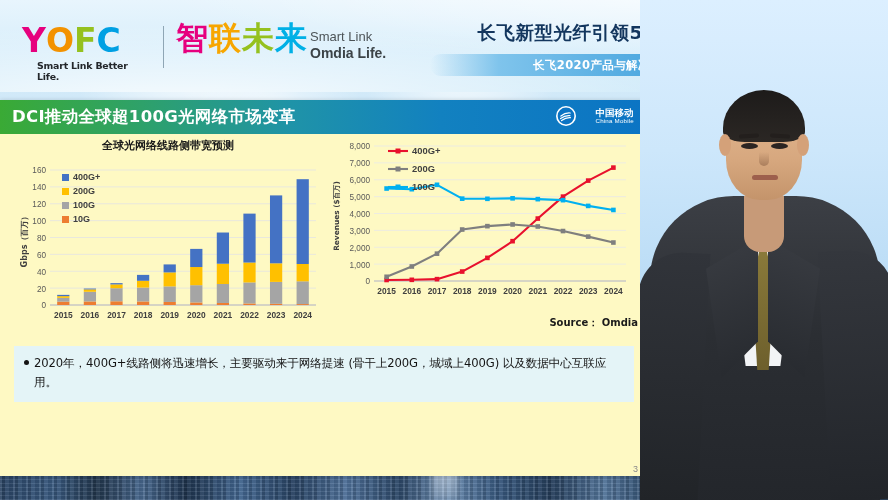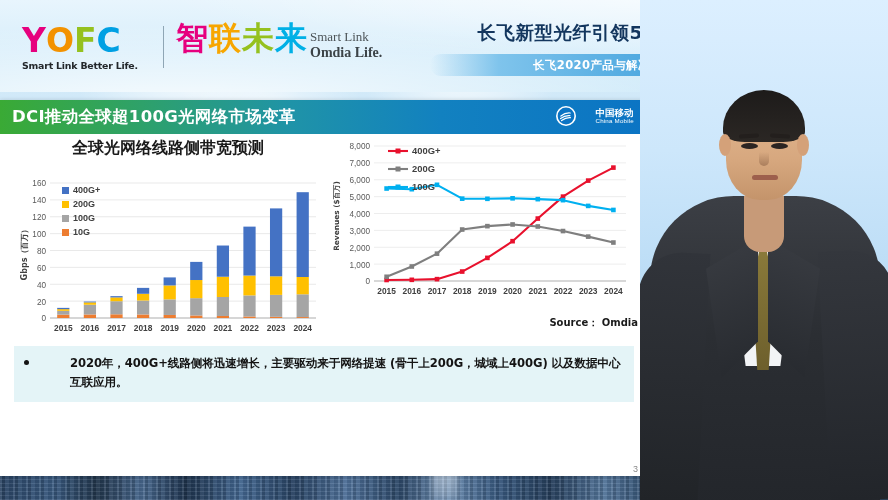--- a/index.html
+++ b/index.html
@@ -87,39 +87,39 @@
   .yofc-word {
     font-family: "DejaVu Sans", sans-serif;
     font-weight: 900; font-size: 33px; letter-spacing: -1px;
     line-height: 1; display:flex; gap:1px;
   }
   .yl-y { color:#e6007e; } .yl-o { color:#f39200; }
   .yl-f { color:#95c11f; } .yl-c { color:#00a0e3; }
   .yofc-tag {
     font-family: "DejaVu Sans", sans-serif;
     font-weight: 700; font-size: 9.4px; color:#23272b;
-    margin-top: 3px; letter-spacing: -.2px;
+    margin-top: 3px; letter-spacing: -.2px; margin-left: 15px;
   }
   .divider-v {
     position:absolute; left:163px; top:26px; width:1px; height:42px;
     background:#8fa6b5;
   }
 
   
   .zl {
     position:absolute; left:176px; top:22px;
     font-family:"DejaVu Sans","Liberation Sans",sans-serif;
     font-weight:700; font-size:32px; line-height:1; letter-spacing:1px;
     display:flex;
   }
   .zl .z1{color:#e6007e;} .zl .z2{color:#f7a600;}
   .zl .z3{color:#95c11f;} .zl .z4{color:#00b0e6;}
   .zl-en {
     position:absolute; left:310px; top:30px;
-    font-family:Liberation Serif, serif; color:#4d5458;
+    font-family:Liberation Sans, sans-serif; color:#4d5458;
     line-height:1.15;
   }
   .zl-en .l1 { font-size:13px; font-weight:400; }
   .zl-en .l2 { font-size:14px; font-weight:700; color:#3c4347; }
 
   
   .hdr-title {
     position:absolute; left:418px; top:20px; width:452px;
     text-align:center;
     font-family:"DejaVu Sans","Liberation Sans",sans-serif;
@@ -132,21 +132,21 @@
     display:flex; align-items:center; justify-content:center;
   }
   .hdr-sub {
     font-family:"DejaVu Sans","Liberation Sans",sans-serif;
     font-size:11.5px; font-weight:700; color:#ffffff; letter-spacing:.4px;
   }
 
   
   .slide {
     position:absolute; left:0; top:100px; width:648px; height:376px;
-    background:#ffffff;
+    background:#fef9c3;
     box-shadow: 0 0 4px rgba(0,0,0,.15);
   }
   .slide-title-bar {
     position:relative; width:648px; height:34px;
     background: linear-gradient(90deg,#3aaa35 0%, #2ea16a 22%, #1f93a8 45%, #1281c0 68%, #0b74c4 100%);
     display:flex; align-items:center;
   }
   .slide-title {
     margin-left: 12px;
     font-family:"DejaVu Sans","Liberation Sans",sans-serif;
@@ -164,22 +164,22 @@
   .cmcc-text { line-height:1.05; color:#ffffff; }
   .cmcc-cn { font-family:"DejaVu Sans",sans-serif; font-size:9.5px; font-weight:700; }
   .cmcc-en { font-family:"Liberation Sans",sans-serif; font-size:6.2px; letter-spacing:.2px; }
 
   
   .charts { position:relative; width:648px; height:200px; }
   .chart-box { position:absolute; top:4px; }
   .chart-title {
     text-align:center;
     font-family:"DejaVu Sans","Liberation Sans",sans-serif;
-    font-weight:700; font-size:16px; color:#1a1a1a;
-    margin-bottom: 16px;
+    font-weight:700; font-size:11px; color:#1a1a1a;
+    margin-bottom: 9px;
   }
   #chart-left  { left: 16px;  width: 304px; }
   #chart-right { left: 330px; width: 300px; }
   .plot { position:relative; }
   .src-note {
     position:absolute; right:10px; top:182px;
     font-family:"DejaVu Sans","Liberation Sans",sans-serif;
     font-weight:700; font-size:10px; color:#1a1a1a;
   }
 
@@ -192,23 +192,22 @@
   .bullet {
     display:flex; gap:5px; margin-bottom:6px;
   }
   .bullet:last-child { margin-bottom:0; }
   .dot {
     flex: 0 0 auto; margin-top:6px;
     width:5px; height:5px; border-radius:50%; background:#141414;
   }
   .bullet-text {
     font-family:"DejaVu Sans","Liberation Sans",sans-serif;
-    font-weight:700; font-size:11.6px; line-height:1.62; color:#141414;
+    font-weight:400; font-size:11.6px; line-height:1.62; color:#141414;
     letter-spacing:-.1px;
-    margin-left:36px;
   }
   .page-num {
     position:absolute; right:10px; bottom:2px;
     font-family:"Liberation Sans",sans-serif; font-size:9px; color:#8a8a8a;
   }
 
   
   .presenter {
     position:absolute; left:640px; top:0; width:248px; height:500px;
     overflow:hidden;

